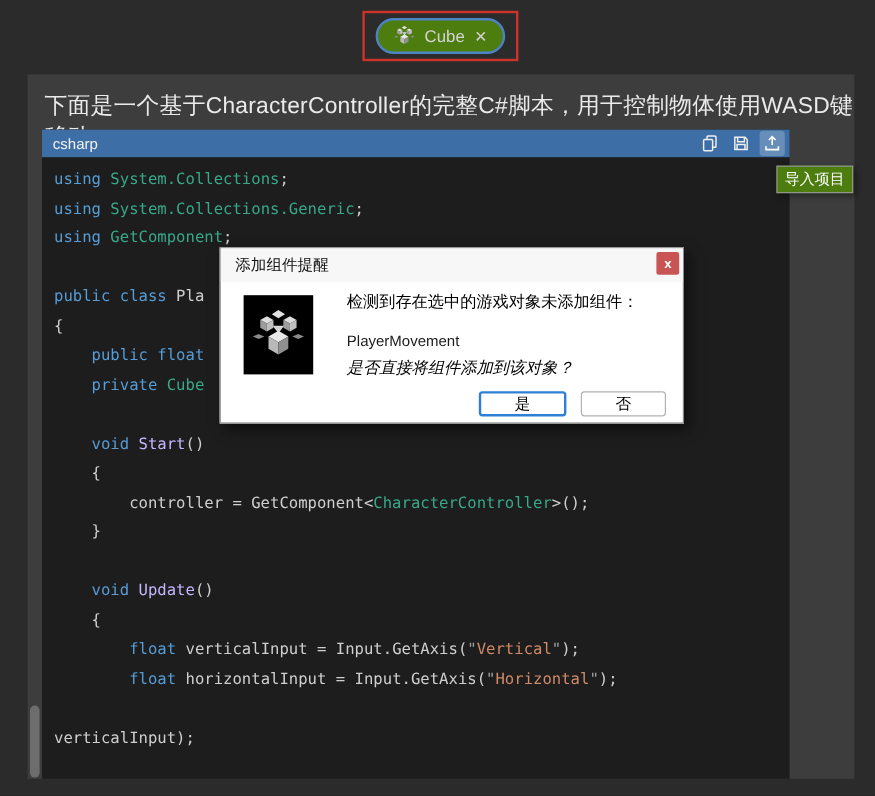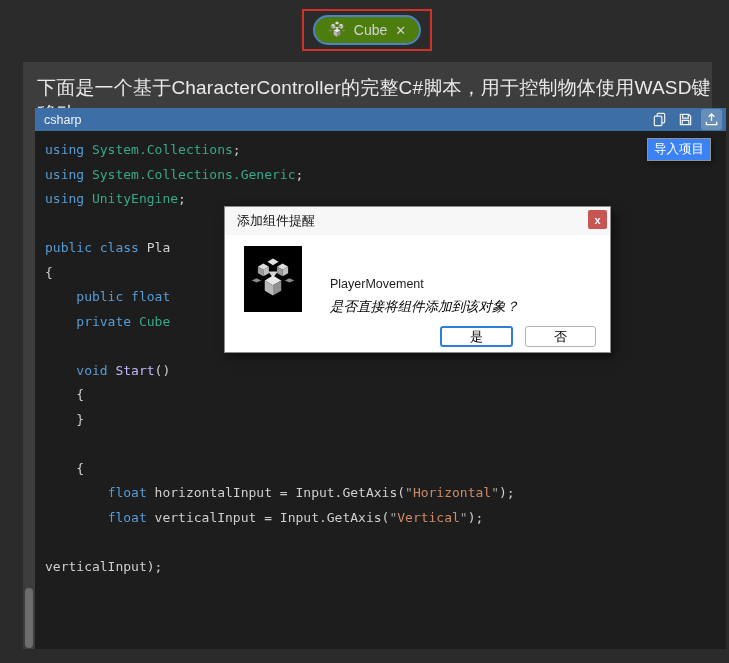--- a/index.html
+++ b/index.html
@@ -13,21 +13,21 @@
   .tab-pill { display:flex; align-items:center; gap:8px; height:30px; padding:0 13px;
               background:#4d7c0f; border:2px solid #4d82c4; border-radius:16px; }
   .tab-pill .tab-label { color:#d4d4d4; font-size:14px; }
   .tab-pill .tab-close { color:#cfcfcf; font-size:13px; line-height:1; cursor:pointer; }
 
   
   .panel { position:absolute; left:23px; top:62px; width:689px; height:587px; background:#3d3d3d; }
   .intro { position:absolute; left:14px; top:13px; color:#eaeaea; font-size:19px; letter-spacing:.2px; }
 
   
-  .codeblock { position:absolute; left:12px; top:46px; width:691px; bottom:0; background:#1d1d1d; }
+  .codeblock { position:absolute; left:12px; top:46px; width:623px; bottom:0; background:#1d1d1d; }
   .codebar { position:absolute; left:0; top:0; right:0; height:23px; background:#3d6ea6;
              display:flex; align-items:center; }
   .codebar .lang { color:#f2f2f2; font-size:12.5px; padding-left:9px; }
   .codebar .bar-actions { margin-left:auto; display:flex; align-items:center; gap:5px; padding-right:4px; }
   .bar-btn { width:21px; height:21px; display:flex; align-items:center; justify-content:center;
              border-radius:3px; cursor:pointer; }
   .bar-btn.active { background:rgba(255,255,255,.22); }
 
   .codebody { position:absolute; left:0; top:23px; right:0; bottom:0; overflow:hidden;
               padding:7px 10px; font-family:"DejaVu Sans Mono",monospace; font-size:13px;
@@ -37,28 +37,28 @@
   .tok-ty  { color:#38a889;text-align:center; }
   .tok-fn  { color:#c4b5fd; }
   .tok-str { color:#cf8a68; }
   .tok-q   { color:#a0a0a0; }
   .tok-pln { color:#cfcfcf; }
 
   .scroll-thumb { position:absolute; left:2px; top:526px; width:8px; height:60px;
                   background:#6d6d6d; border-radius:4px; }
 
   .tooltip { position:absolute; left:624px; top:76px; width:64px; height:23px;
-             background:#3b82f6; border:1px solid #929292; color:#ffffff; font-size:12.5px;
+             background:#4d7c0f; border:1px solid #929292; color:#ffffff; font-size:12.5px;
              display:flex; align-items:center; justify-content:center;
              box-shadow:2px 2px 5px rgba(0,0,0,.4); }
 
   
   .dialog { position:absolute; left:183px; top:206px; width:387px; height:147px;
             background:#ffffff; border:1px solid #8c8c8c;
-            box-shadow:4px 5px 10px rgba(0,0,0,.5); z-index:5;margin-left:41px; }
+            box-shadow:4px 5px 10px rgba(0,0,0,.5); z-index:5; }
   .dialog-titlebar { position:relative; height:28px; background:#f7f7f7;
                      display:flex; align-items:center; padding-left:12px; }
   .dialog-title { font-size:13px; color:#111111; }
   .dialog-close { position:absolute; right:3px; top:3px; width:19px; height:19px;
                   background:#c85454; color:#ffffff; font-size:11px; font-weight:bold;
                   display:flex; align-items:center; justify-content:center; border-radius:2px; cursor:pointer; }
   .dialog-icon { position:absolute; left:19px; top:39px; width:58px; height:66px; background:#000000;
                  display:flex; align-items:center; justify-content:center; }
   .dlg-line1 { position:absolute; left:105px; top:36px; font-size:13.5px; color:#000000; }
   .dlg-comp  { position:absolute; left:105px; top:70px; font-size:12.5px; color:#1c1c1c; }
@@ -130,34 +130,36 @@
                 <path d="M8 2.5 v7"></path>
                 <path d="M5 5 l3 -3 l3 3"></path>
               </svg>
             </span>
           </span>
         </span>
       </div>
       <div class="codebody">
           <div class="code-line"><span class="tok-kw">using </span><span class="tok-ty">System.Collections</span><span class="tok-pln">;</span></div>
           <div class="code-line"><span class="tok-kw">using </span><span class="tok-ty">System.Collections.Generic</span><span class="tok-pln">;</span></div>
-          <div class="code-line"><span class="tok-kw">using </span><span class="tok-ty">UnityEngine</span><span class="tok-pln">;</span></div>
+          <div class="code-line"><span class="tok-kw">using </span><span class="tok-ty">GetComponent</span><span class="tok-pln">;</span></div>
           <div class="code-line"> </div>
           <div class="code-line"><span class="tok-kw">public class </span><span class="tok-pln">Pla</span></div>
           <div class="code-line"><span class="tok-pln">{</span></div>
           <div class="code-line"><span class="tok-pln">    </span><span class="tok-kw">public float</span></div>
           <div class="code-line"><span class="tok-pln">    </span><span class="tok-kw">private </span><span class="tok-ty">Cube</span></div>
           <div class="code-line"> </div>
           <div class="code-line"><span class="tok-pln">    </span><span class="tok-kw">void </span><span class="tok-fn">Start</span><span class="tok-pln">()</span></div>
           <div class="code-line"><span class="tok-pln">    {</span></div>
+          <div class="code-line"><span class="tok-pln">        controller = GetComponent&lt;</span><span class="tok-ty">CharacterController</span><span class="tok-pln">&gt;();</span></div>
           <div class="code-line"><span class="tok-pln">    }</span></div>
           <div class="code-line"> </div>
+          <div class="code-line"><span class="tok-pln">    </span><span class="tok-kw">void </span><span class="tok-fn">Update</span><span class="tok-pln">()</span></div>
           <div class="code-line"><span class="tok-pln">    {</span></div>
+          <div class="code-line"><span class="tok-pln">        </span><span class="tok-kw">float</span><span class="tok-pln"> verticalInput = Input.GetAxis(</span><span class="tok-q">"</span><span class="tok-str">Vertical</span><span class="tok-q">"</span><span class="tok-pln">);</span></div>
           <div class="code-line"><span class="tok-pln">        </span><span class="tok-kw">float</span><span class="tok-pln"> horizontalInput = Input.GetAxis(</span><span class="tok-q">"</span><span class="tok-str">Horizontal</span><span class="tok-q">"</span><span class="tok-pln">);</span></div>
-          <div class="code-line"><span class="tok-pln">        </span><span class="tok-kw">float</span><span class="tok-pln"> verticalInput = Input.GetAxis(</span><span class="tok-q">"</span><span class="tok-str">Vertical</span><span class="tok-q">"</span><span class="tok-pln">);</span></div>
           <div class="code-line"> </div>
           <div class="code-line"><span class="tok-pln">verticalInput);</span></div>
         </div>
     </div>
 
     <div class="scroll-thumb"></div>
 
     <div class="tooltip">导入项目</div>
   </div>
 
@@ -176,19 +178,20 @@
         <polygon points="19,7 23,9.2 23,14 19,11.8" fill="#9d9d9d"></polygon>
         <polygon points="27,7 23,9.2 23,14 27,11.8" fill="#c0c0c0"></polygon>
         <polygon points="12.5,10.5 19.5,10.5 16,15" fill="#d5d5d5"></polygon>
         <polygon points="0.5,17 4,15.5 7.5,17 4,18.5" fill="#8a8a8a"></polygon>
         <polygon points="24.5,17 28,15.5 31.5,17 28,18.5" fill="#8a8a8a"></polygon>
         <polygon points="10,17 16,13.5 22,17 16,20.5" fill="#e8e8e8"></polygon>
         <polygon points="10,17 16,20.5 16,28 10,24.5" fill="#b9b9b9"></polygon>
         <polygon points="22,17 16,20.5 16,28 22,24.5" fill="#909090"></polygon>
       </svg>
     </div>
+    <div class="dlg-line1">检测到存在选中的游戏对象未添加组件：</div>
     <div class="dlg-comp">PlayerMovement</div>
     <div class="dlg-line2">是否直接将组件添加到该对象？</div>
     <div class="dlg-btn yes">是</div>
     <div class="dlg-btn no">否</div>
   </div>
 
 </div>
 
 </body></html>

